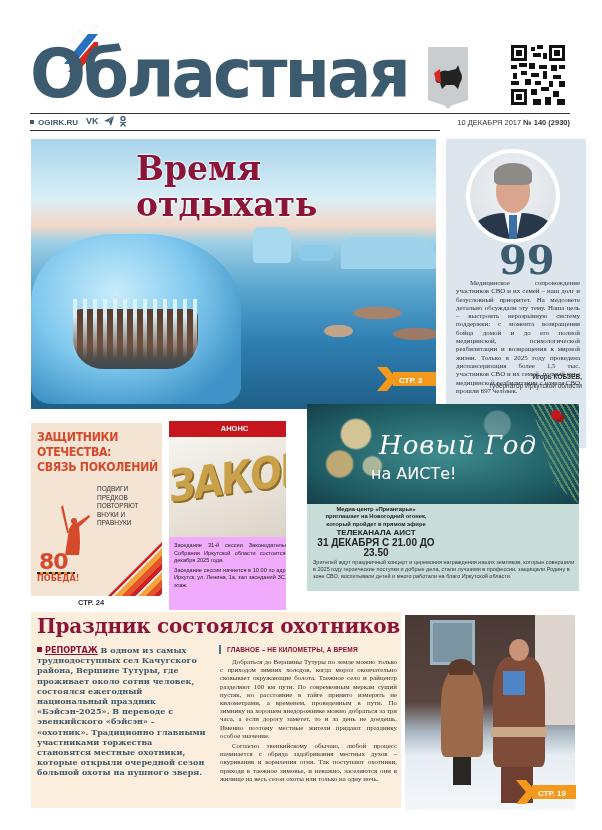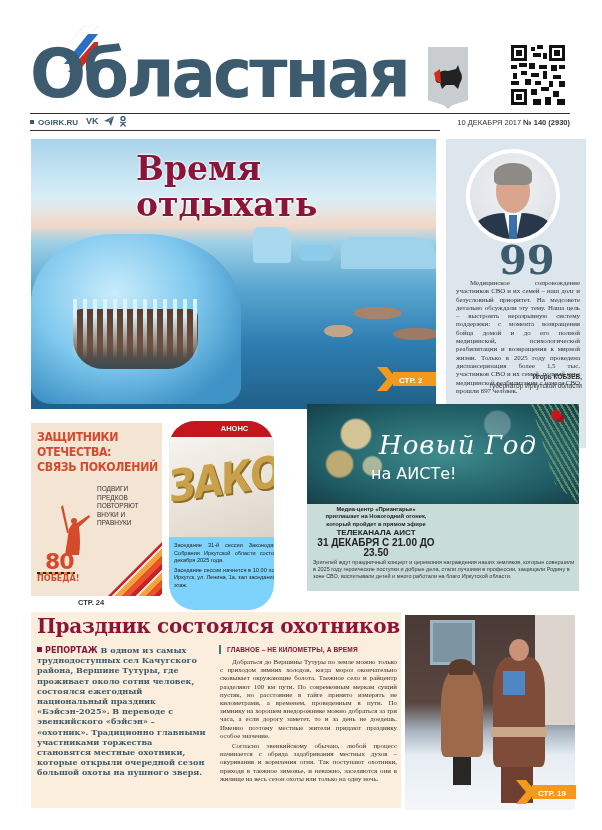--- a/index.html
+++ b/index.html
@@ -79,26 +79,26 @@
   .quote-author { position: absolute; left: 4px; top: 233px; width: 132px; text-align: right; font-size: 6.5px; line-height: 9px; color: #333; }
   .quote-author b { display: block; font-weight: bold; }
   .defenders { position: absolute; left: 31px; top: 423px; width: 131px; height: 173px; background: #f4e4d4; overflow: hidden; }
   .defenders-title { position: absolute; left: 6px; top: 6px; width: 125px; font-family: "DejaVu Sans", sans-serif; font-weight: bold;
     font-size: 12.5px; line-height: 15px; color: #d64a2c; letter-spacing: -0.4px; transform: scaleX(0.88); transform-origin: left; white-space: nowrap; }
   .defenders-sub { position: absolute; left: 66px; top: 62px; font-size: 6.5px; line-height: 8.5px; color: #333; }
   .defenders-stripes { position: absolute; left: 60px; top: 100px; width: 90px; height: 90px;
     background: repeating-linear-gradient(135deg, #f7a23a 0 5px, #e8542a 5px 11px, #c9222a 11px 15px, #f4e4d4 15px 17px);
     clip-path: polygon(100% 0,100% 100%,0 100%); }
   .statue { position: absolute; left: 26px; top: 80px; width: 34px; height: 70px; }
-  .eighty { position: absolute; left: 14px; top: 128px; font-family: "DejaVu Sans", sans-serif; font-weight: bold; font-size: 22px; line-height: 22px; color: #d64a2c; letter-spacing: -1px; }
+  .eighty { position: absolute; left: 8px; top: 128px; font-family: "DejaVu Sans", sans-serif; font-weight: bold; font-size: 22px; line-height: 22px; color: #d64a2c; letter-spacing: -1px; }
   .pobeda { position: absolute; left: 6px; top: 150px; font-family: "DejaVu Sans", sans-serif; font-weight: bold; font-size: 9px; color: #d64a2c; transform: scaleX(0.9); transform-origin: left; }
   .pobeda-ribbon { position: absolute; left: 6px; top: 149px; width: 38px; height: 2px; background: repeating-linear-gradient(90deg,#222 0 3px,#f08a1e 3px 6px); }
   .defenders-page { position: absolute; left: 78px; top: 598px; font-weight: bold; font-size: 7.5px; color: #333; }
 
-  .anons { position: absolute; left: 169px; top: 421px; width: 105px; height: 189px; background: #7dd3fc; overflow: hidden; border-radius: 26px; }
+  .anons { position: absolute; left: 169px; top: 421px; width: 117px; height: 189px; background: #f0abfc; overflow: hidden; }
   .anons-head { position: absolute; left: 0; top: 0; width: 131px; height: 16px; background: #c4161c; color: #fff; font-weight: bold; font-size: 7.5px; text-align: center; line-height: 16px; }
   .anons-img { position: absolute; left: 0; top: 16px; width: 131px; height: 100px;
     background: linear-gradient(160deg, #f6f4ef 0%, #e8e2d8 55%, #d8d1c6 100%); overflow: hidden; }
   .anons-letters { position: absolute; left: 0px; top: 24px; font-family: "DejaVu Sans", sans-serif; font-weight: bold; font-size: 44px; color: #c9a14a;
     text-shadow: 2px 2px 0 #8e6d28; transform: skewY(-8deg) scaleX(0.85); transform-origin: left; letter-spacing: -2px; white-space: nowrap; }
   .anons-text { position: absolute; left: 5px; top: 121px; width: 122px; font-size: 5.6px; line-height: 7.5px; color: #222; text-align: justify; }
   .anons-text p + p { margin-top: 2px; }
 
   .newyear { position: absolute; left: 307px; top: 404px; width: 272px; height: 187px; background: #c8dcd8; overflow: hidden; }
   .ny-img { position: absolute; left: 0; top: 0; width: 272px; height: 100px;
@@ -117,21 +117,21 @@
   .ny-col.r { left: 138px; }
   .ny-big { font-size: 8px; line-height: 10px; font-weight: bold; display: block; }
   .ny-big2 { font-size: 10px; line-height: 10px; font-weight: bold; display: block; }
   .ny-desc { position: absolute; left: 6px; top: 155px; width: 262px; font-size: 5.5px; line-height: 7.1px; color: #333; }
 
   
   .story { position: absolute; left: 31px; top: 612px; width: 370px; height: 196px; background: #fbeedd; }
   .story-title { position: absolute; left: 6px; top: 2px; font-family: "DejaVu Serif", serif; font-size: 20px; color: #8a1538; white-space: nowrap; letter-spacing: -0.3px; }
   .story-lead { position: absolute; left: 6px; top: 33px; width: 172px; font-family: "DejaVu Serif", serif; font-weight: bold;
     font-size: 8.1px; line-height: 10.2px; color: #3d5b6e; }
-  .rubric { color: #8a1538; font-family: "DejaVu Sans", sans-serif; }
+  .rubric { color: #8a1538; text-decoration: underline; font-family: "DejaVu Sans", sans-serif; }
   .rubric-sq { display: inline-block; width: 5px; height: 5px; background: #8a1538; margin-right: 3px; vertical-align: 1px; }
   .story-sub { position: absolute; left: 188px; top: 33px; font-weight: bold; font-size: 6.6px; color: #8a1538; letter-spacing: 0.1px; }
   .sub-bar { display: inline-block; width: 2px; height: 9px; background: #3d7a86; margin-right: 6px; vertical-align: -2px; }
   .story-body { position: absolute; left: 189px; top: 46px; width: 177px; font-family: "Liberation Serif", serif; font-size: 6.9px; line-height: 8.2px; color: #333; text-align: justify; }
   .story-body p { text-indent: 12px; }
   .story-body p + p { margin-top: 2px; }
 
   .story-photo { position: absolute; left: 405px; top: 615px; width: 170px; height: 195px; overflow: hidden;
     background: linear-gradient(180deg, #4a3a36 0%, #5a4640 45%, #a9b7c3 60%, #e6edf3 72%, #f4f7fa 100%); }
   .sp-window { position: absolute; left: 25px; top: 5px; width: 45px; height: 45px; background: #7d95a3; border: 3px solid #9bb5c2; }

